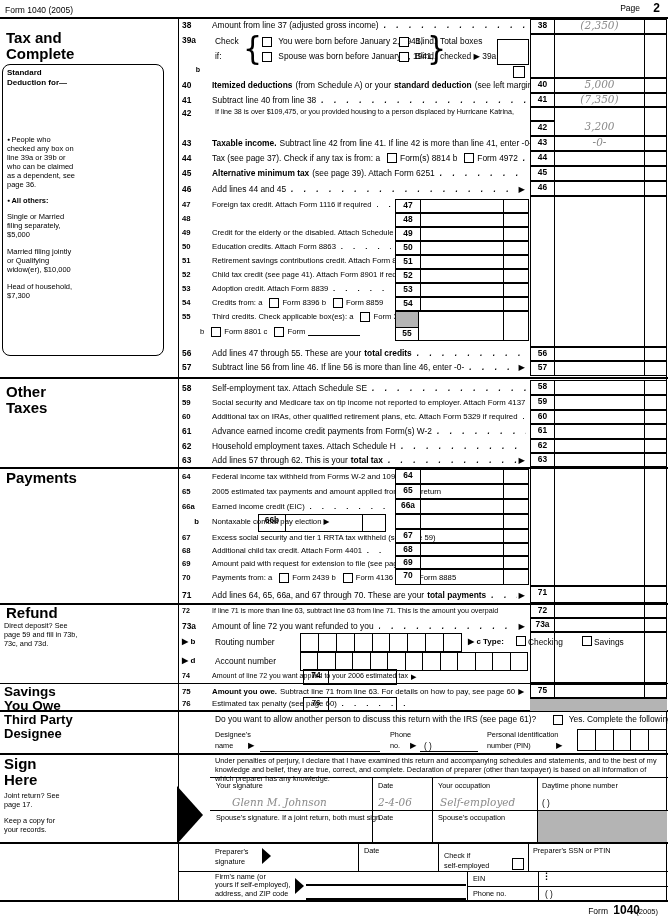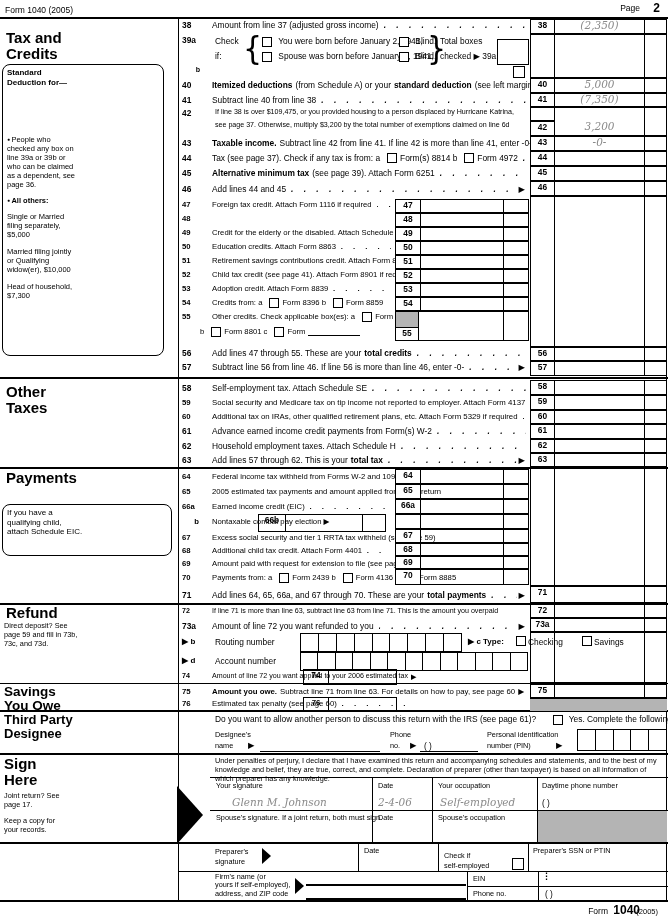--- a/index.html
+++ b/index.html
@@ -57,37 +57,34 @@
 
   <div class="hr" style="top:377px;"></div>
   <div class="hr" style="top:467px;"></div>
   <div class="hr" style="top:603px;"></div>
   <div class="hr" style="top:683px;height:1px;"></div>
   <div class="hr" style="top:710px;"></div>
   <div class="hr" style="top:753px;"></div>
   <div class="hr" style="top:842px;"></div>
   <div class="hr" style="top:900px;"></div>
 
-  <div class="abs sec" style="left:6px;top:30px;width:100px;">Tax and Credits</div>
+  <div class="abs sec" style="left:6px;top:30px;width:100px;">Tax and Complete</div>
 
   <div class="mbox" style="left:2px;top:64px;width:152px;height:284px;">
     <div class="b" style="font-size:8px;margin-bottom:8px;width:70px;">Standard Deduction for—</div>
     <div class="bull" style="margin-bottom:7px;width:72px;margin-top:48px;">People who checked any box on line 39a or 39b or who can be claimed as a dependent, see page 36.</div>
     <div class="bull" style="margin-bottom:7px;font-weight:bold;">All others:</div>
     <div style="margin-bottom:8px;width:72px;">Single or Married filing separately, $5,000</div>
     <div style="margin-bottom:8px;width:68px;">Married filing jointly or Qualifying widow(er), $10,000</div>
     <div style="width:68px;">Head of household, $7,300</div>
   </div>
 
   <div class="abs sec" style="left:6px;top:384px;width:70px;">Other Taxes</div>
   <div class="abs sec" style="left:6px;top:470px;">Payments</div>
 
-  <div class="mbox" style="left:2px;top:504px;width:160px;height:44px;font-size:8px;">
-    <div style="width:78px;">If you have a qualifying child, attach Schedule EIC.</div>
-  </div>
 
   <div class="abs sec" style="left:6px;top:605px;">Refund</div>
   <div class="abs small7" style="left:4px;top:621px;width:80px;">Direct deposit? See page 59 and fill in 73b, 73c, and 73d.</div>
   <div class="abs sec" style="left:4px;top:685px;width:70px;font-size:13.5px;">Savings You Owe</div>
   <div class="abs sec" style="left:4px;top:713px;width:80px;font-size:13px;">Third Party Designee</div>
   <div class="abs sec" style="left:4px;top:756px;width:60px;">Sign Here</div>
   <div class="abs small7" style="left:4px;top:791px;width:60px;">Joint return? See page 17.</div>
   <div class="abs small7" style="left:4px;top:816px;width:60px;">Keep a copy for your records.</div>
   <div class="tri" style="left:177px;top:786px;border-width:29px 0 29px 26px;"></div>
 
@@ -157,21 +154,20 @@
       <i class="ld"></i>
   </div>
   <div class="vrow" style="top:93px;height:14px;">
     <div class="n">41</div>
     <div class="a hand">(7,350)</div>
     <div class="c"></div>
   </div>
 
   <div class="abs b" style="left:182px;top:108px;">42</div>
   <div class="abs xs" style="left:215px;top:108px;width:315px;">If line 38 is over $109,475, or you provided housing to a person displaced by Hurricane Katrina,</div>
-  <div class="abs xs" style="left:215px;top:121px;width:315px;">see page 37. Otherwise, multiply $3,200 by the total number of exemptions claimed on line 6d</div>
   <div class="vrow" style="top:107px;height:14px;">
     <div class="n gray"></div>
     <div class="a" style="border-bottom:none;"></div>
     <div class="c" style="border-bottom:none;"></div>
   </div>
   <div class="vrow" style="top:121px;height:15px;">
     <div class="n">42</div>
     <div class="a hand" style="border-top:none;">3,200</div>
     <div class="c" style="border-top:none;"></div>
   </div>
@@ -316,21 +312,21 @@
     <span>Form 8859</span>
   </div>
   <div class="irow" style="top:297px;height:14px;">
     <div class="n">54</div>
     <div class="a"></div>
       <div class="c"></div>
   </div>
 
   <div class="row rown" style="top:312px;">
     <span class="ln">55</span>
-    <span>Other credits. Check applicable box(es):    a</span>
+    <span>Third credits. Check applicable box(es):    a</span>
     <span class="cb"></span>
     <span>Form 3800</span>
   </div>
   <div class="row rown" style="top:327px;left:200px;width:193px;">
     <span>b</span>
     <span class="cb"></span>
     <span>Form 8801    c</span>
     <span class="cb"></span>
     <span>Form</span>
     <span class="blank"></span>

